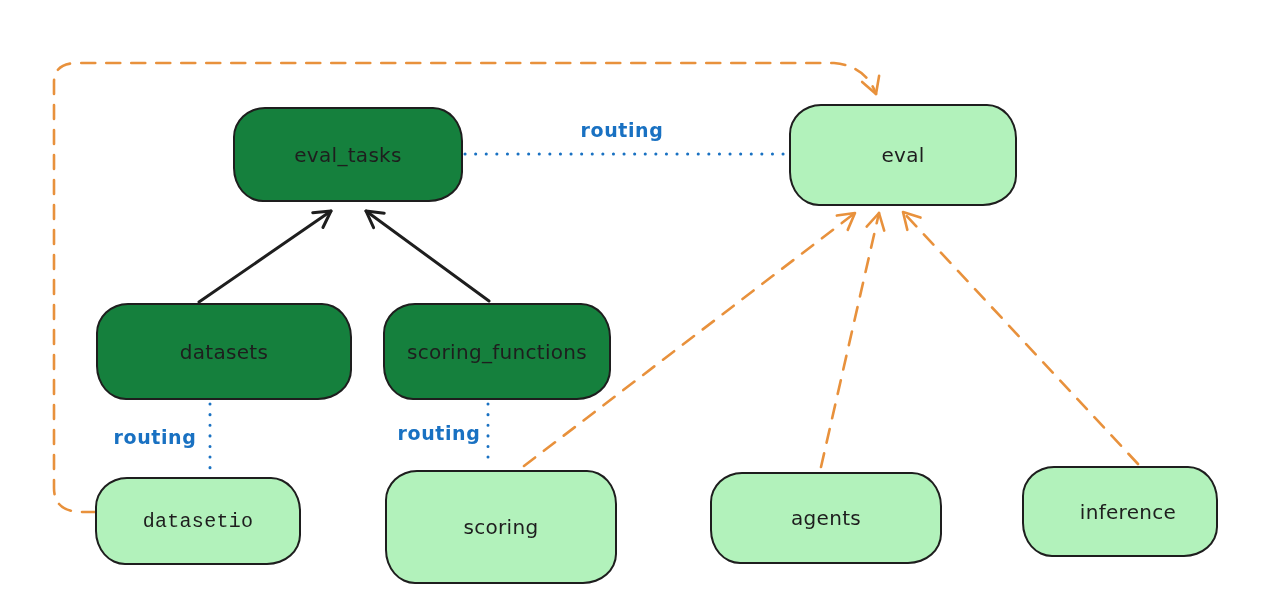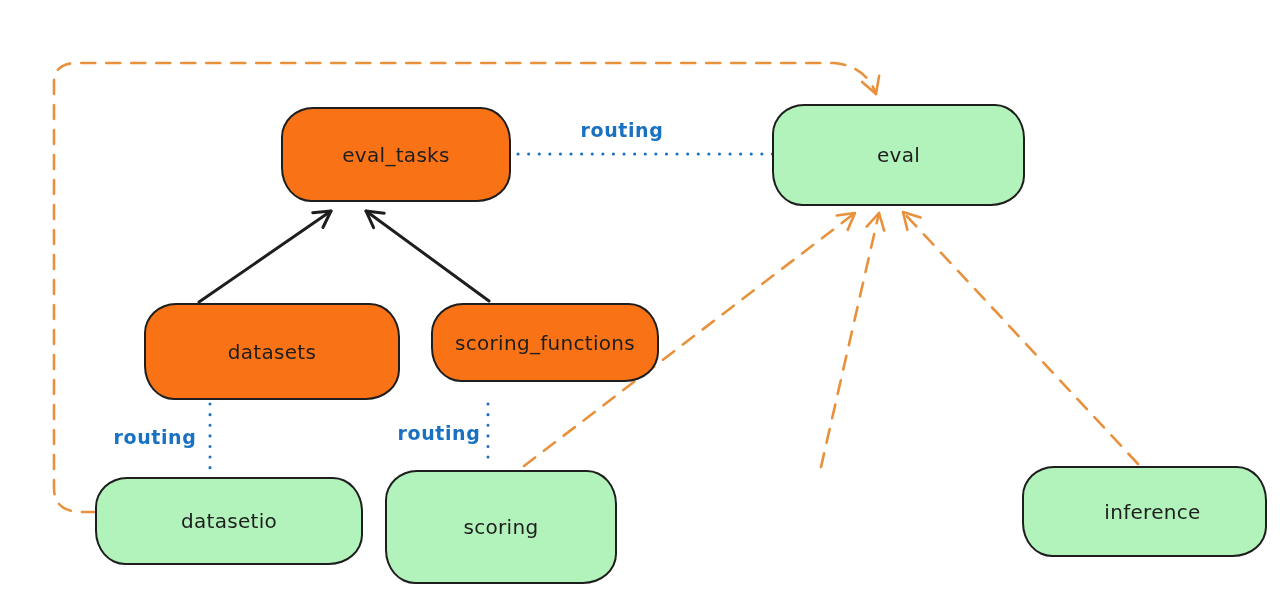--- a/index.html
+++ b/index.html
@@ -28,21 +28,21 @@
     box-sizing: border-box;
     border: 2.5px solid #1e1e1e;
     display: flex;
     align-items: center;
     justify-content: center;
     font-size: 20px;
     color: #1e1e1e;
     letter-spacing: 0.3px;
     border-radius: 32px 30px 34px 30px / 30px 34px 30px 34px;
   }
-  .node-blue  { background: #f97316; margin-left: 48px; }
+  .node-blue  { background: #15803d; }
   .node-green { background: #b2f2bb; }
   .edge-label {
     position: absolute;
     transform: translate(-50%, -50%);
     color: #1971c2;
     font-size: 19px;
     font-weight: 600;
     letter-spacing: 0.6px;
     white-space: nowrap;
     text-align: right;
@@ -73,42 +73,45 @@
     <path d="M96 512 L80 512 Q54 511 54 488 L54 82 Q54 63 78 63 L834 63 Q866 66 876 94" fill="none" stroke="#e8913c" stroke-width="2.6" stroke-linecap="round" stroke-dasharray="14 11" marker-end="url(#arrow-orange)"></path>
     <path d="M524 466 L855 213" fill="none" stroke="#e8913c" stroke-width="2.6" stroke-linecap="round" stroke-dasharray="14 11" marker-end="url(#arrow-orange)"></path>
     <path d="M821 467 L879 213" fill="none" stroke="#e8913c" stroke-width="2.6" stroke-linecap="round" stroke-dasharray="14 11" marker-end="url(#arrow-orange)"></path>
     <path d="M1138 464 L903 212" fill="none" stroke="#e8913c" stroke-width="2.6" stroke-linecap="round" stroke-dasharray="14 11" marker-end="url(#arrow-orange)"></path>
   </svg>
 
   <div class="node node-blue" style="left:233px; top:107px; width:230px; height:95px;">
     <span>eval_tasks</span>
   </div>
 
-  <div class="node node-green" style="left:772px; top:104px; width:253px; height:102px;">
+  <div class="node node-green" style="left:789px; top:104px; width:228px; height:102px;">
     <span>eval</span>
   </div>
 
   <div class="node node-blue" style="left:96px; top:303px; width:256px; height:97px;">
     <span>datasets</span>
   </div>
 
-  <div class="node node-blue" style="left:383px; top:303px; width:228px; height:79px;">
+  <div class="node node-blue" style="left:383px; top:303px; width:228px; height:97px;">
     <span>scoring_functions</span>
   </div>
 
-  <div class="node node-green" style="left:95px; top:477px; width:268px; height:88px;">
+  <div class="node node-green" style="left:95px; top:477px; width:206px; height:88px;font-family:Liberation Mono, monospace;">
     <span>datasetio</span>
   </div>
 
   <div class="node node-green" style="left:385px; top:470px; width:232px; height:114px;">
     <span>scoring</span>
   </div>
 
+  <div class="node node-green" style="left:710px; top:472px; width:232px; height:92px;">
+    <span>agents</span>
+  </div>
 
-  <div class="node node-green" style="left:1022px; top:466px; width:245px; height:91px;padding-left:16px;">
+  <div class="node node-green" style="left:1022px; top:466px; width:196px; height:91px;padding-left:16px;">
     <span>inference</span>
   </div>
 
   <div class="edge-label" style="left:622px; top:130px;">routing</div>
   <div class="edge-label" style="left:155px; top:437px;">routing</div>
   <div class="edge-label" style="left:439px; top:433px;">routing</div>
 
 </div>
 
 </body></html>

